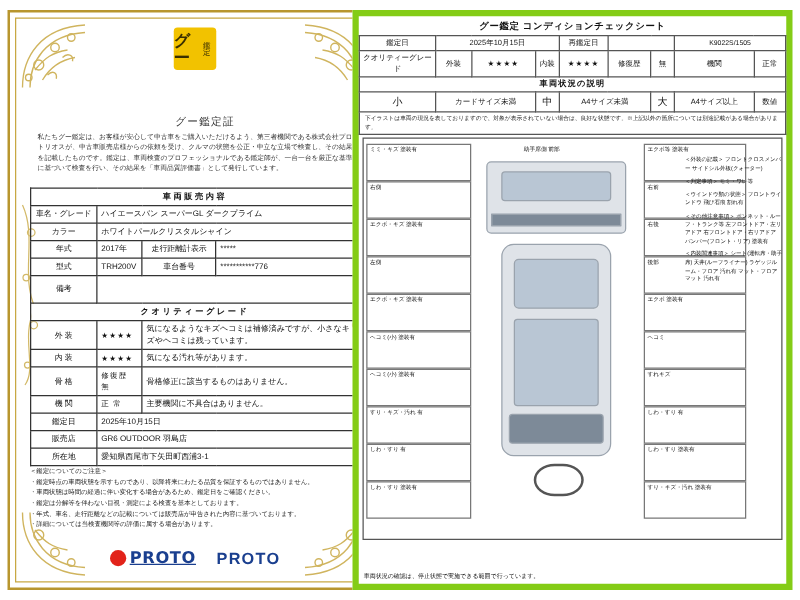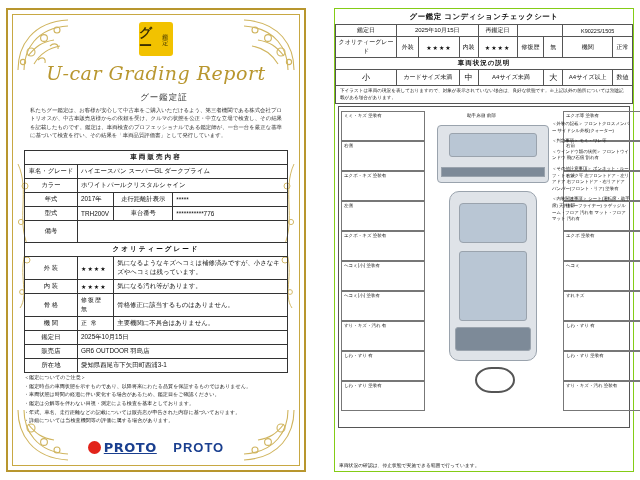--- a/index.html
+++ b/index.html
@@ -88,22 +88,22 @@
     display:inline-block;width:13px;height:13px;border-radius:50%;
     background:#e2231a;vertical-align:middle;margin-right:3px;
   }
   .logo-jaaa{
     display:inline-block;vertical-align:middle;font-size:13px;font-weight:bold;
     color:#1a3f8f;margin-left:12px;letter-spacing:1px;
   }
 
   
   .sheet{
-    position:absolute;right:6px;top:8px;width:300px;height:464px;
-    border:1px solid #84cc16;box-sizing:border-box;background:#fff;
+    position:absolute;right:6px;top:8px;width:352px;height:464px;
+    border:5px solid #84cc16;box-sizing:border-box;background:#fff;
   }
   .sheet-title{
     text-align:center;font-size:7.5px;font-weight:bold;padding:3px 0 2px;letter-spacing:.5px;
   }
   .sheet table{border-collapse:collapse;width:100%;font-size:6px;}
   .sheet td{border:1px solid #555;padding:1px 2px;text-align:center;vertical-align:middle;}
   .lbl-cell{width:34px;background:#fff;}
   .stars-cell{letter-spacing:1px;}
   .sec-head{font-weight:bold;font-size:6.5px;letter-spacing:1px;}
 
@@ -223,21 +223,20 @@
             <circle cx="10" cy="132" r="2.4"></circle>
       </g>
         </svg>
     </div>
 
     <div class="emblem">
       <div class="e1">グー</div>
       <div class="e2">鑑定</div>
     </div>
 
-    <div class="script">U-car Grading Report</div>
     <div class="sub-title">グー鑑定証</div>
     <div class="blurb">私たちグー鑑定は、お客様が安心して中古車をご購入いただけるよう、第三者機関である株式会社プロトリオスが、中古車販売店様からの依頼を受け、クルマの状態を公正・中立な立場で検査し、その結果を記載したものです。鑑定は、車両検査のプロフェッショナルである鑑定師が、一台一台を厳正な基準に基づいて検査を行い、その結果を「車両品質評価書」として発行しています。</div>
 
     <table class="tbl">
       <tbody>
           <tr>
             <td class="hd" colspan="4">車両販売内容</td>
           </tr>
       <tr>
         <td class="lbl">車名・グレード</td>

